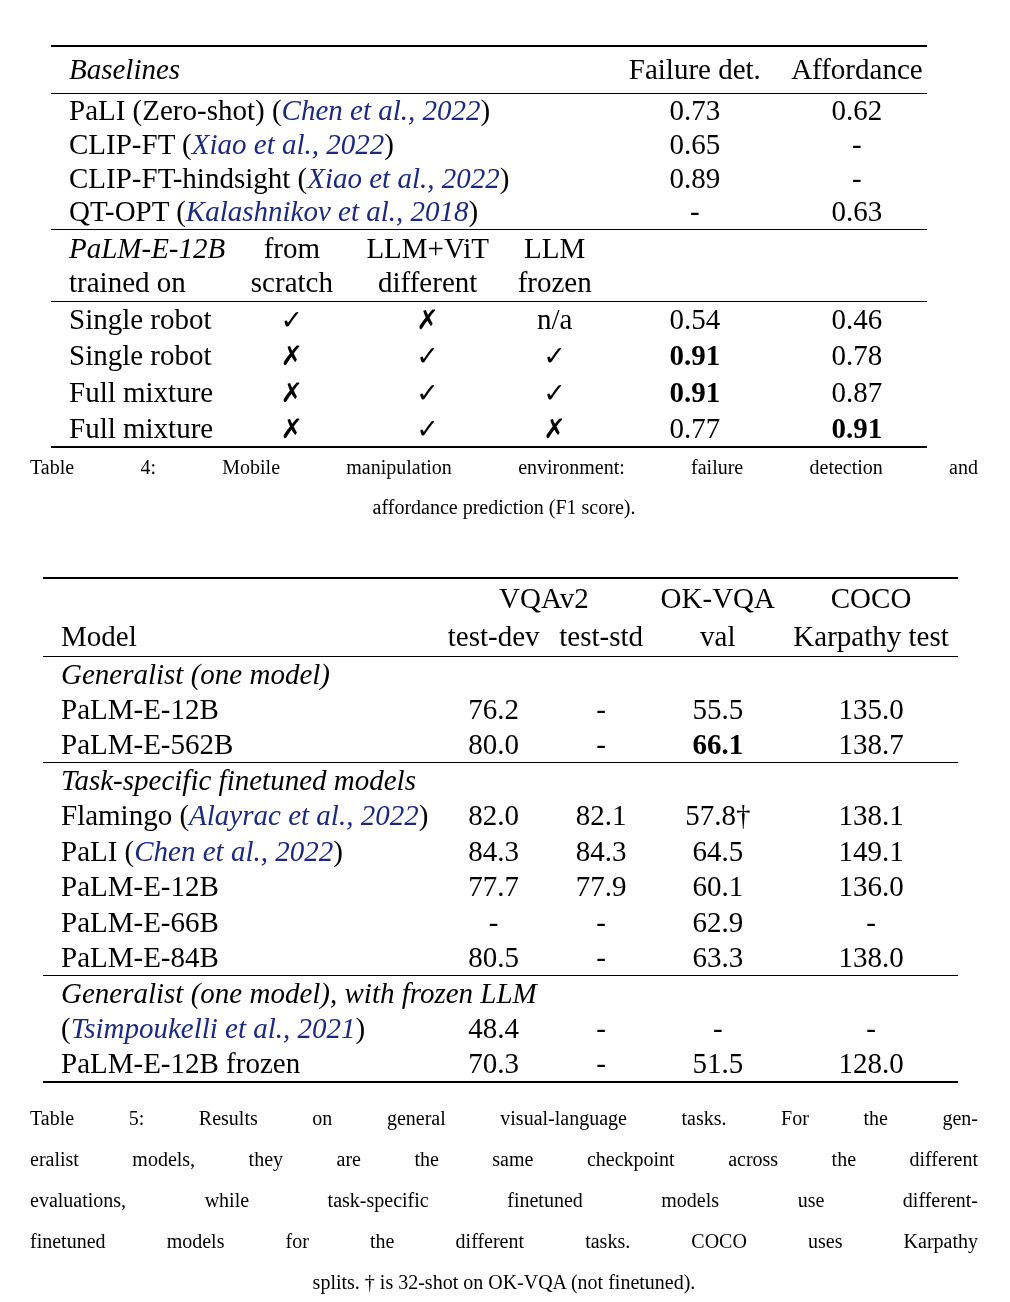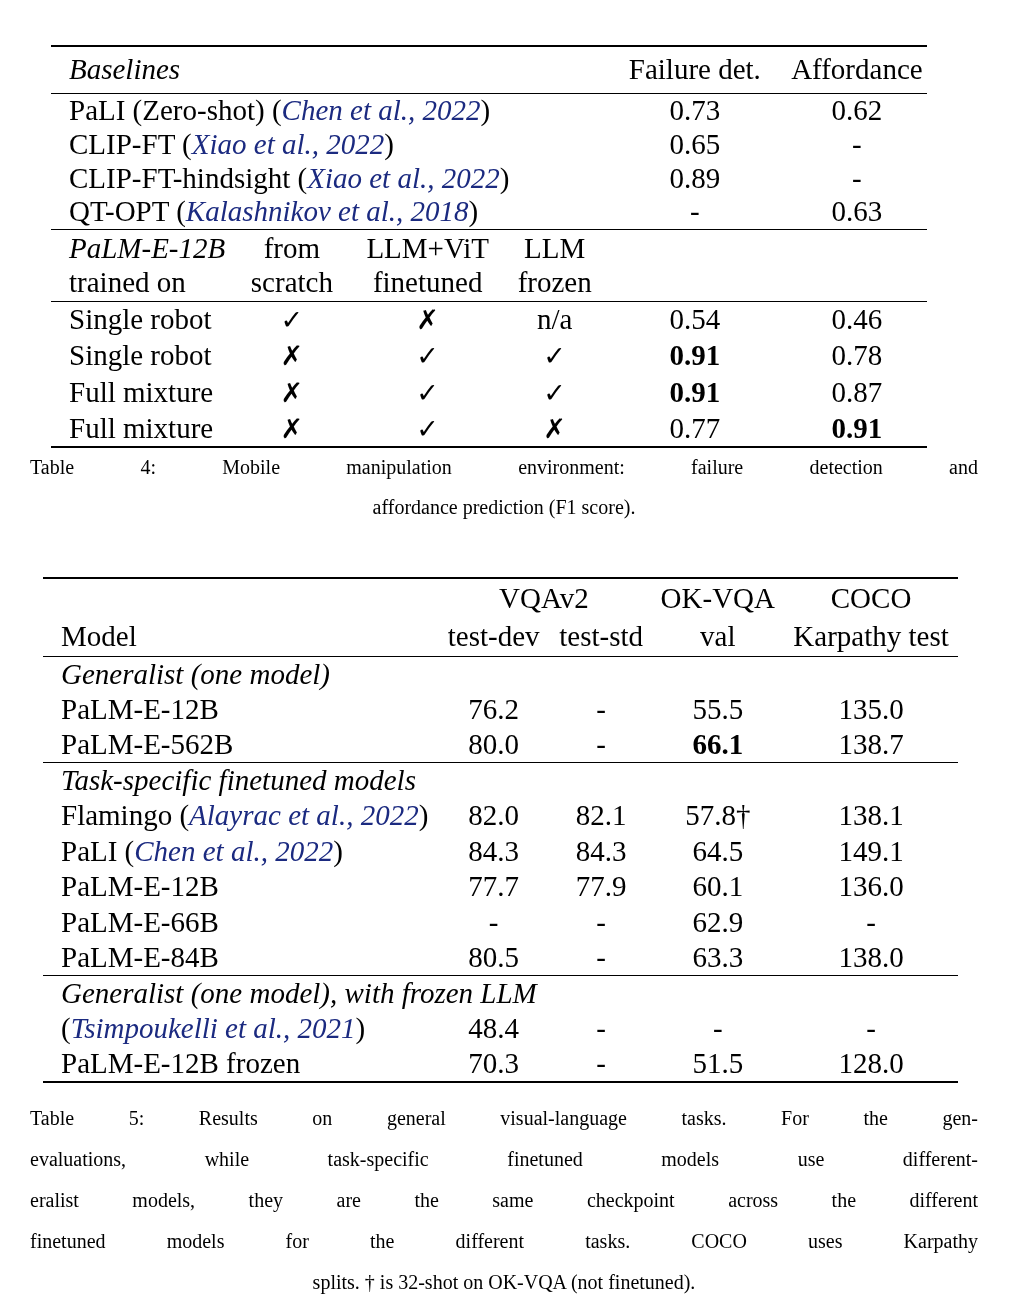--- a/index.html
+++ b/index.html
@@ -109,21 +109,21 @@
       <td class="left two-line">
         <div class="italic">PaLM-E-12B</div>
         <div>trained on</div>
       </td>
       <td class="center two-line">
         <div>from</div>
         <div>scratch</div>
       </td>
       <td class="center two-line">
         <div>LLM+ViT</div>
-        <div>finetuned</div>
+        <div>different</div>
       </td>
       <td class="center two-line">
         <div>LLM</div>
         <div>frozen</div>
       </td>
       <td></td>
       <td></td>
     </tr>
 
     <tr class="t4-data">
@@ -261,17 +261,17 @@
       <td class="center">70.3</td>
       <td class="center">-</td>
       <td class="center">51.5</td>
       <td class="center">128.0</td>
     </tr>
   </tbody>
 </table>
 
 <div class="caption caption5">
   <div class="jline">Table 5: Results on general visual-language tasks. For the gen-</div>
+  <div class="jline">eralist models, they are the same checkpoint across the different</div>
   <div class="jline">evaluations, while task-specific finetuned models use different-</div>
-  <div class="jline">eralist models, they are the same checkpoint across the different</div>
   <div class="jline">finetuned models for the different tasks. COCO uses Karpathy</div>
   <div class="lline">splits. † is 32-shot on OK-VQA (not finetuned).</div>
 </div>
 
 </body></html>

